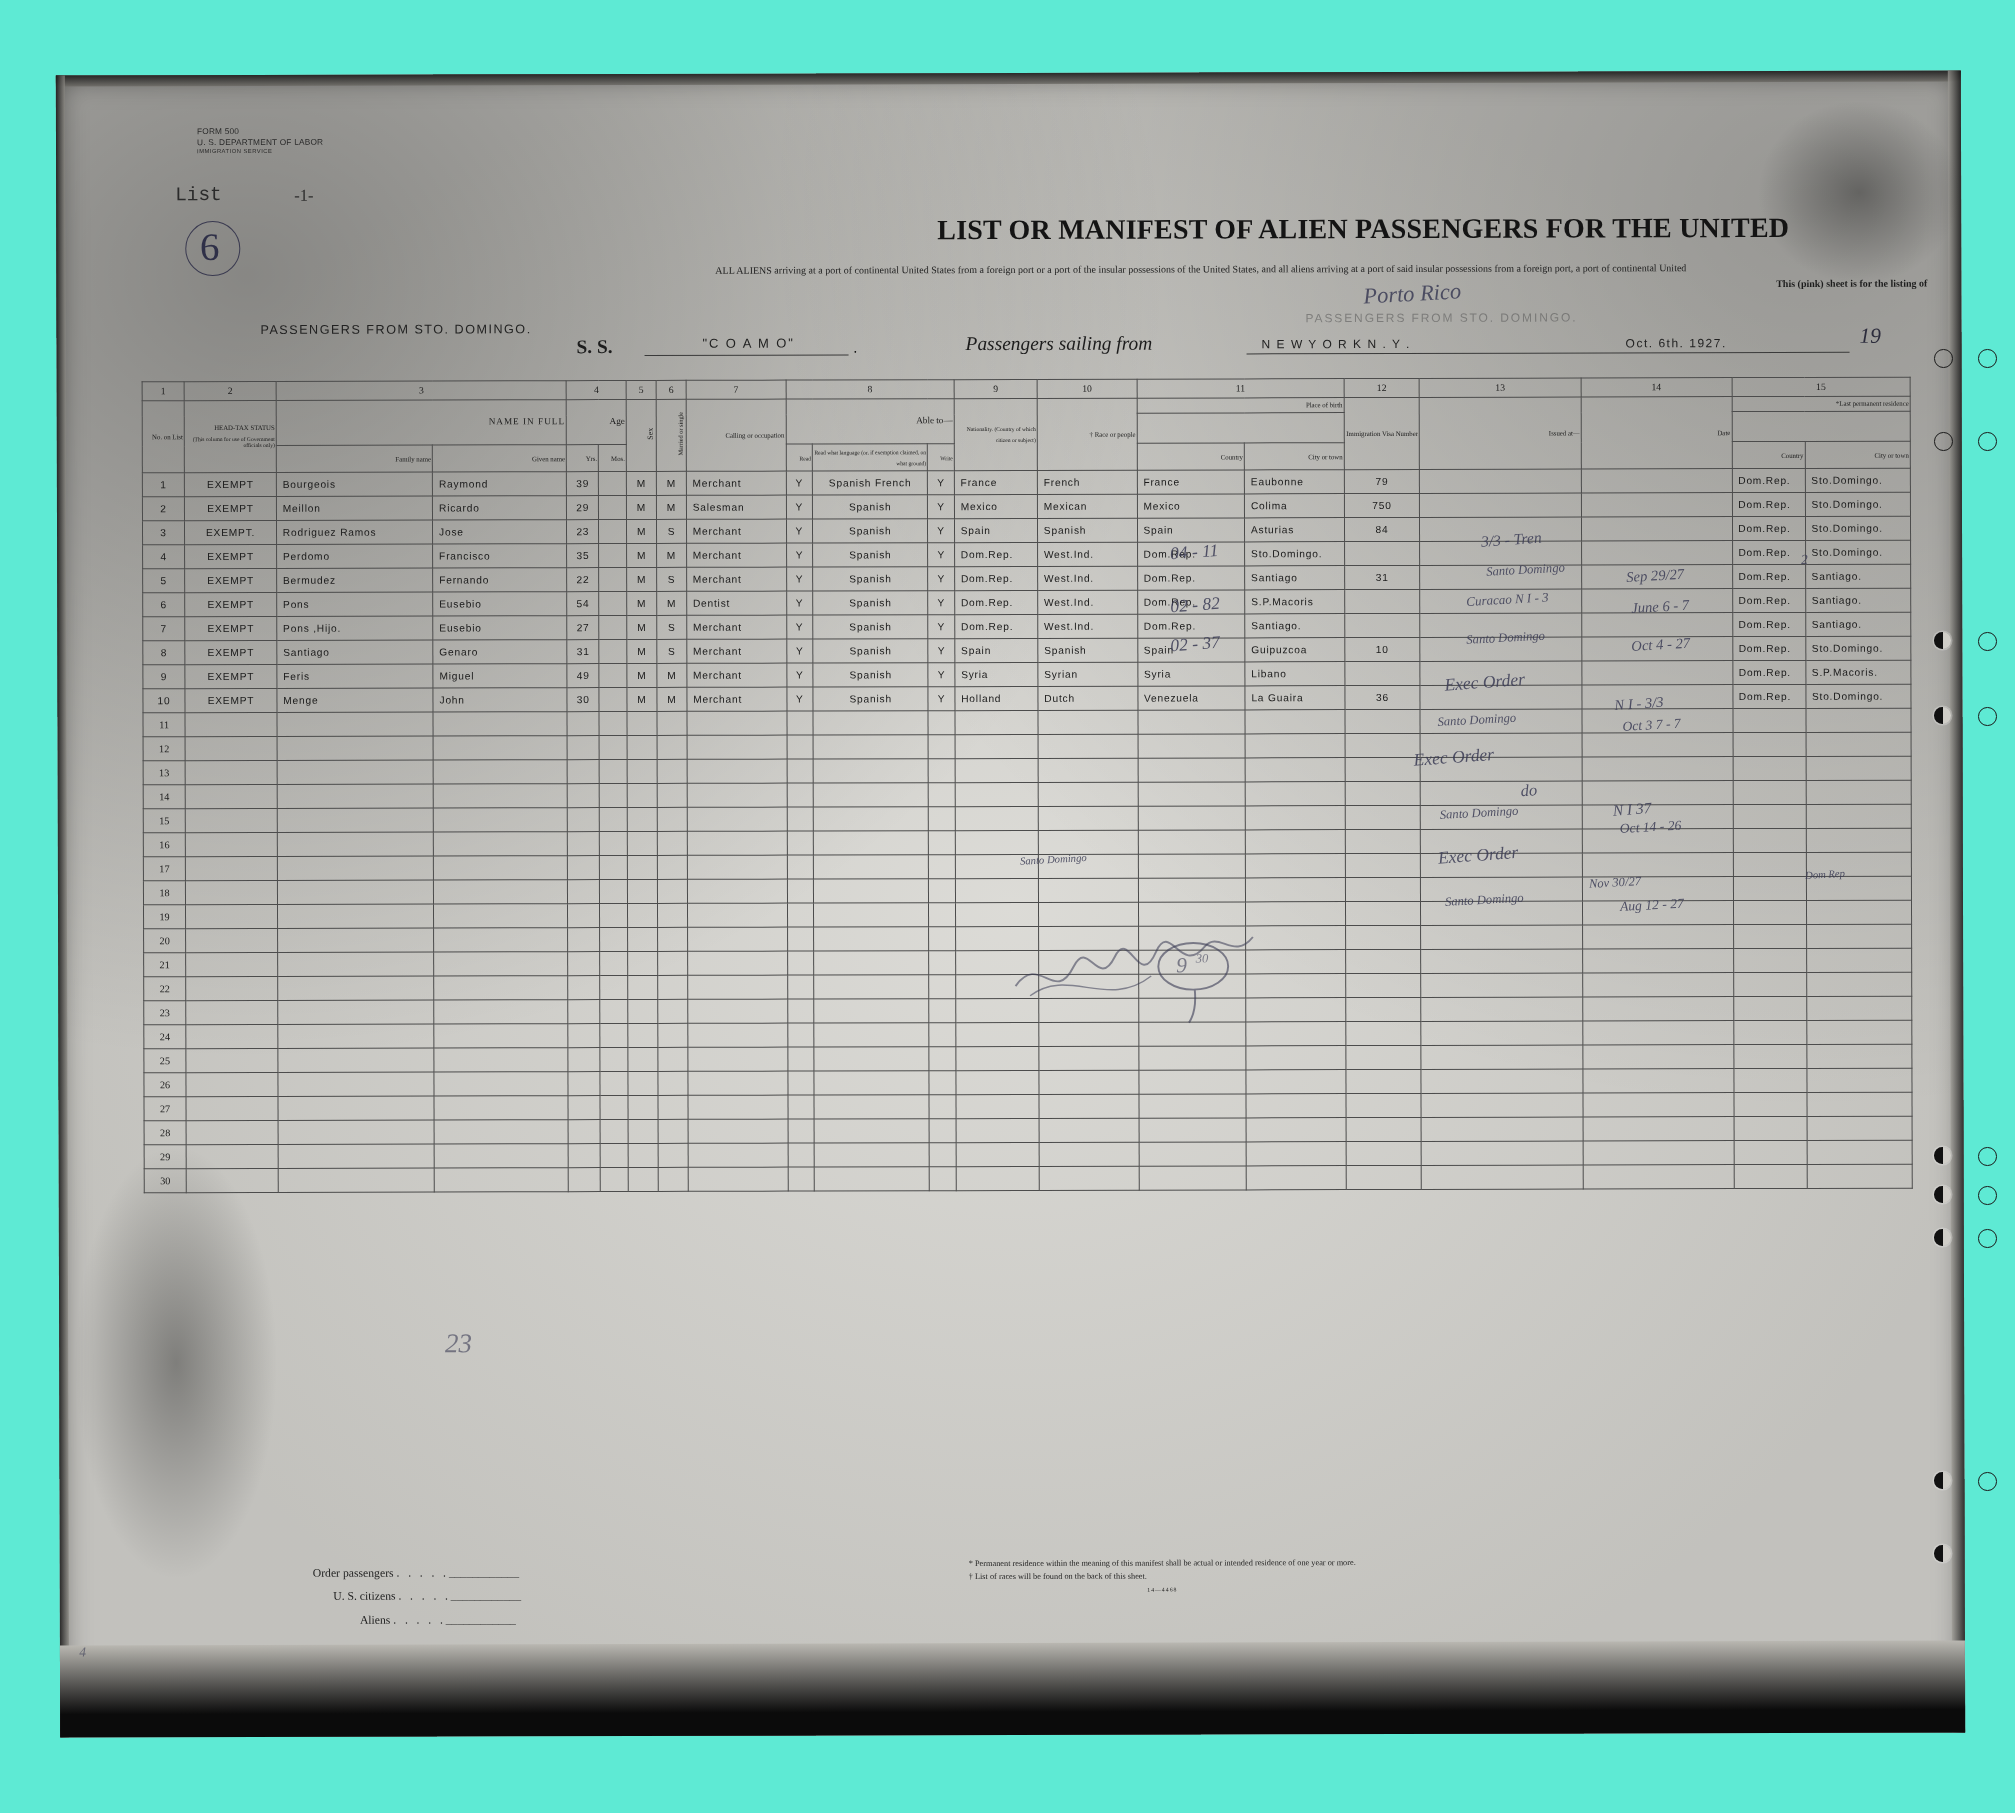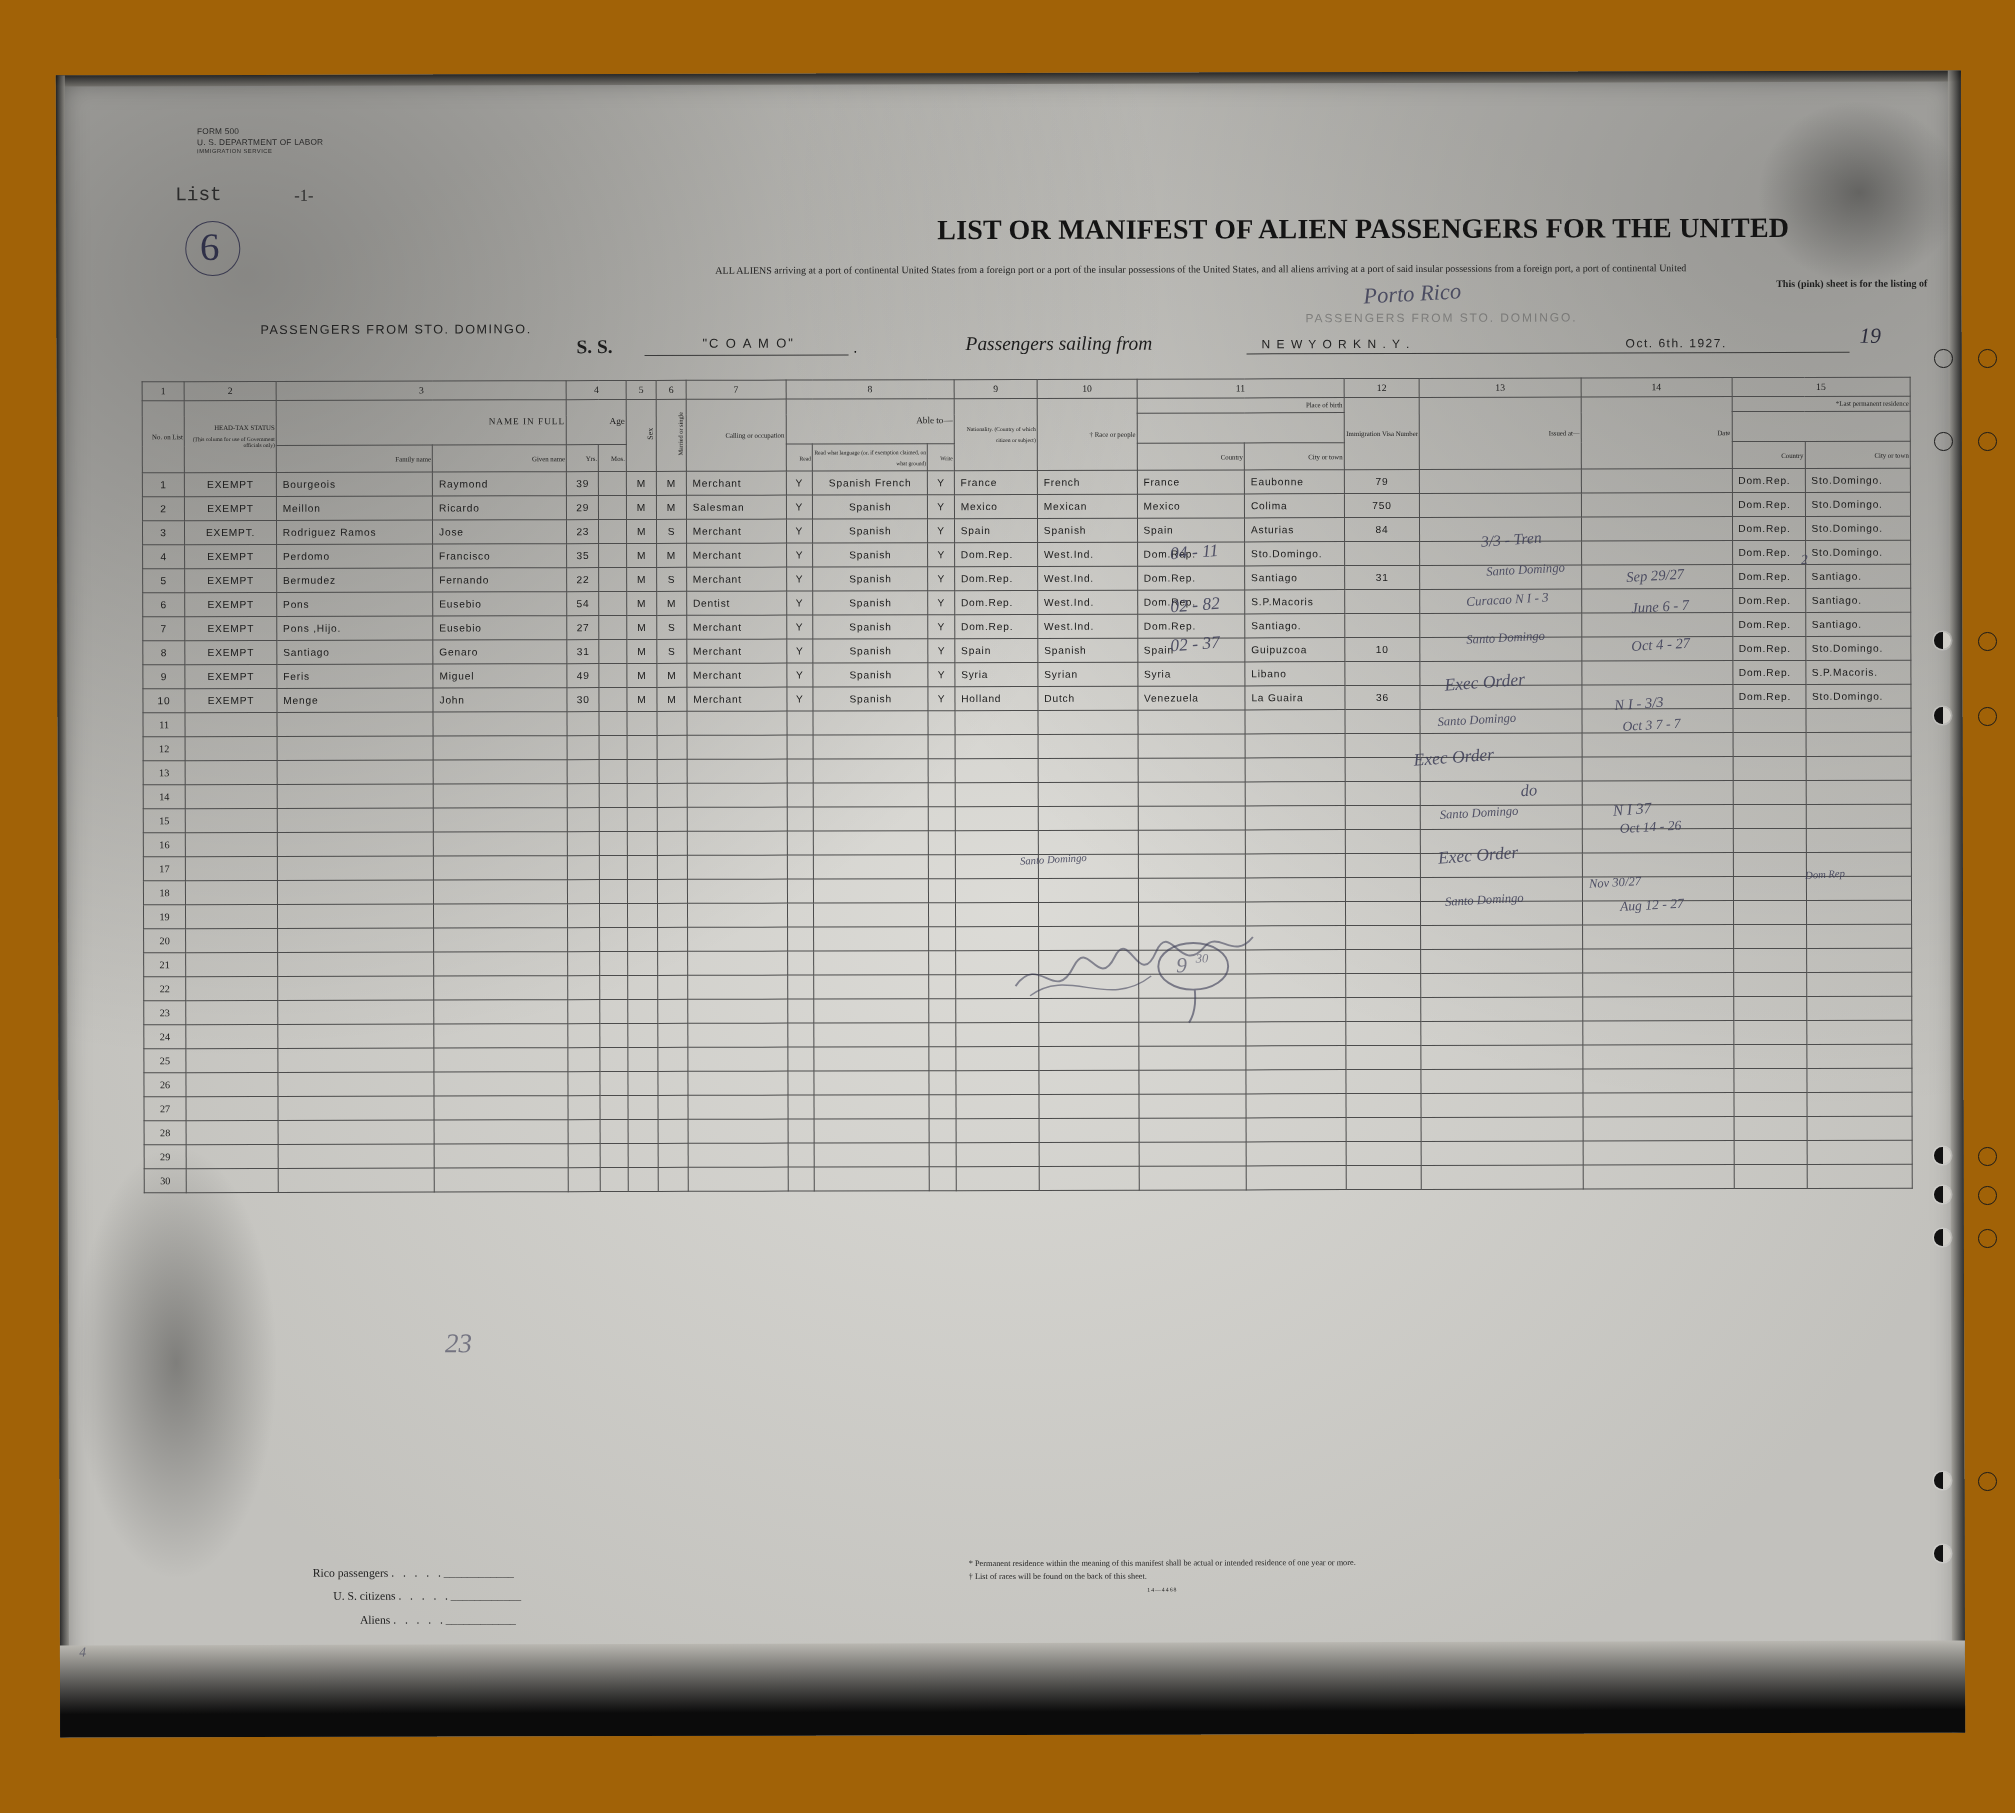--- a/index.html
+++ b/index.html
@@ -1,19 +1,19 @@
 <!DOCTYPE html>
 <html style="font-size:7.8px"><head>
 <meta charset="utf-8">
 <style>
   html,body{margin:0;padding:0;background:#0d0d0d;}
   body{font-family:"Liberation Serif", serif;}
   .page{
     position:relative;width:2015px;height:1813px;
-    background:#a16207;overflow:hidden;
+    background:#5eead4;overflow:hidden;
   }
   
   .sheet{
     position:absolute;left:58px;top:73px;width:1905px;height:1662px;
     background:#d8d7d2;
     background-image:
       radial-gradient(ellipse at 10% 12%, rgba(0,0,0,0.30) 0%, rgba(0,0,0,0) 38%),
       radial-gradient(ellipse at 92% 8%, rgba(0,0,0,0.22) 0%, rgba(0,0,0,0) 42%),
       radial-gradient(ellipse at 50% 50%, rgba(255,255,255,0.10) 0%, rgba(0,0,0,0.10) 75%);
     box-shadow:0 0 29px rgba(0,0,0,.6) inset;
@@ -936,21 +936,21 @@
         <ellipse cx="105" cy="80" rx="72" ry="48" fill="none" stroke="#3b3c55" stroke-width="4"></ellipse>
         <text x="70" y="92" font-size="44" font-family="Liberation Serif, serif" font-style="italic" fill="#3b3c55">9</text>
         <text x="110" y="72" font-size="26" font-family="Liberation Serif, serif" font-style="italic" fill="#3b3c55">30</text>
         <path d="M108,128 C112,170 100,190 96,196" fill="none" stroke="#3b3c55" stroke-width="4"></path>
       </svg>
       <svg style="position:absolute;left:379px;top:1244px;width:58px;height:58px;opacity:.6" viewBox="0 0 120 120">
         <text x="14" y="70" font-size="56" font-family="Liberation Serif, serif" font-style="italic" fill="#3b3c55">23</text>
       </svg>
 
       <div class="totals">
-        <div><span>Rico passengers</span> <span class="dots">. . . . .</span>____________</div>
+        <div><span>Order passengers</span> <span class="dots">. . . . .</span>____________</div>
         <div style="padding-left:20.4px"><span>U. S. citizens</span> <span class="dots">. . . . .</span>____________</div>
         <div style="padding-left:47px"><span>Aliens</span> <span class="dots">. . . . .</span>____________</div>
       </div>
       <div class="footnotes">
         <div>* Permanent residence within the meaning of this manifest shall be actual or intended residence of one year or more.</div>
         <div>† List of races will be found on the back of this sheet.</div>
         <span class="tiny">14—4468</span>
       </div>
 
       <div style="position:absolute;left:19.4px;top:1569px;font-size:13.6px;font-style:italic;color:#3b3c55;opacity:.6">4</div>

